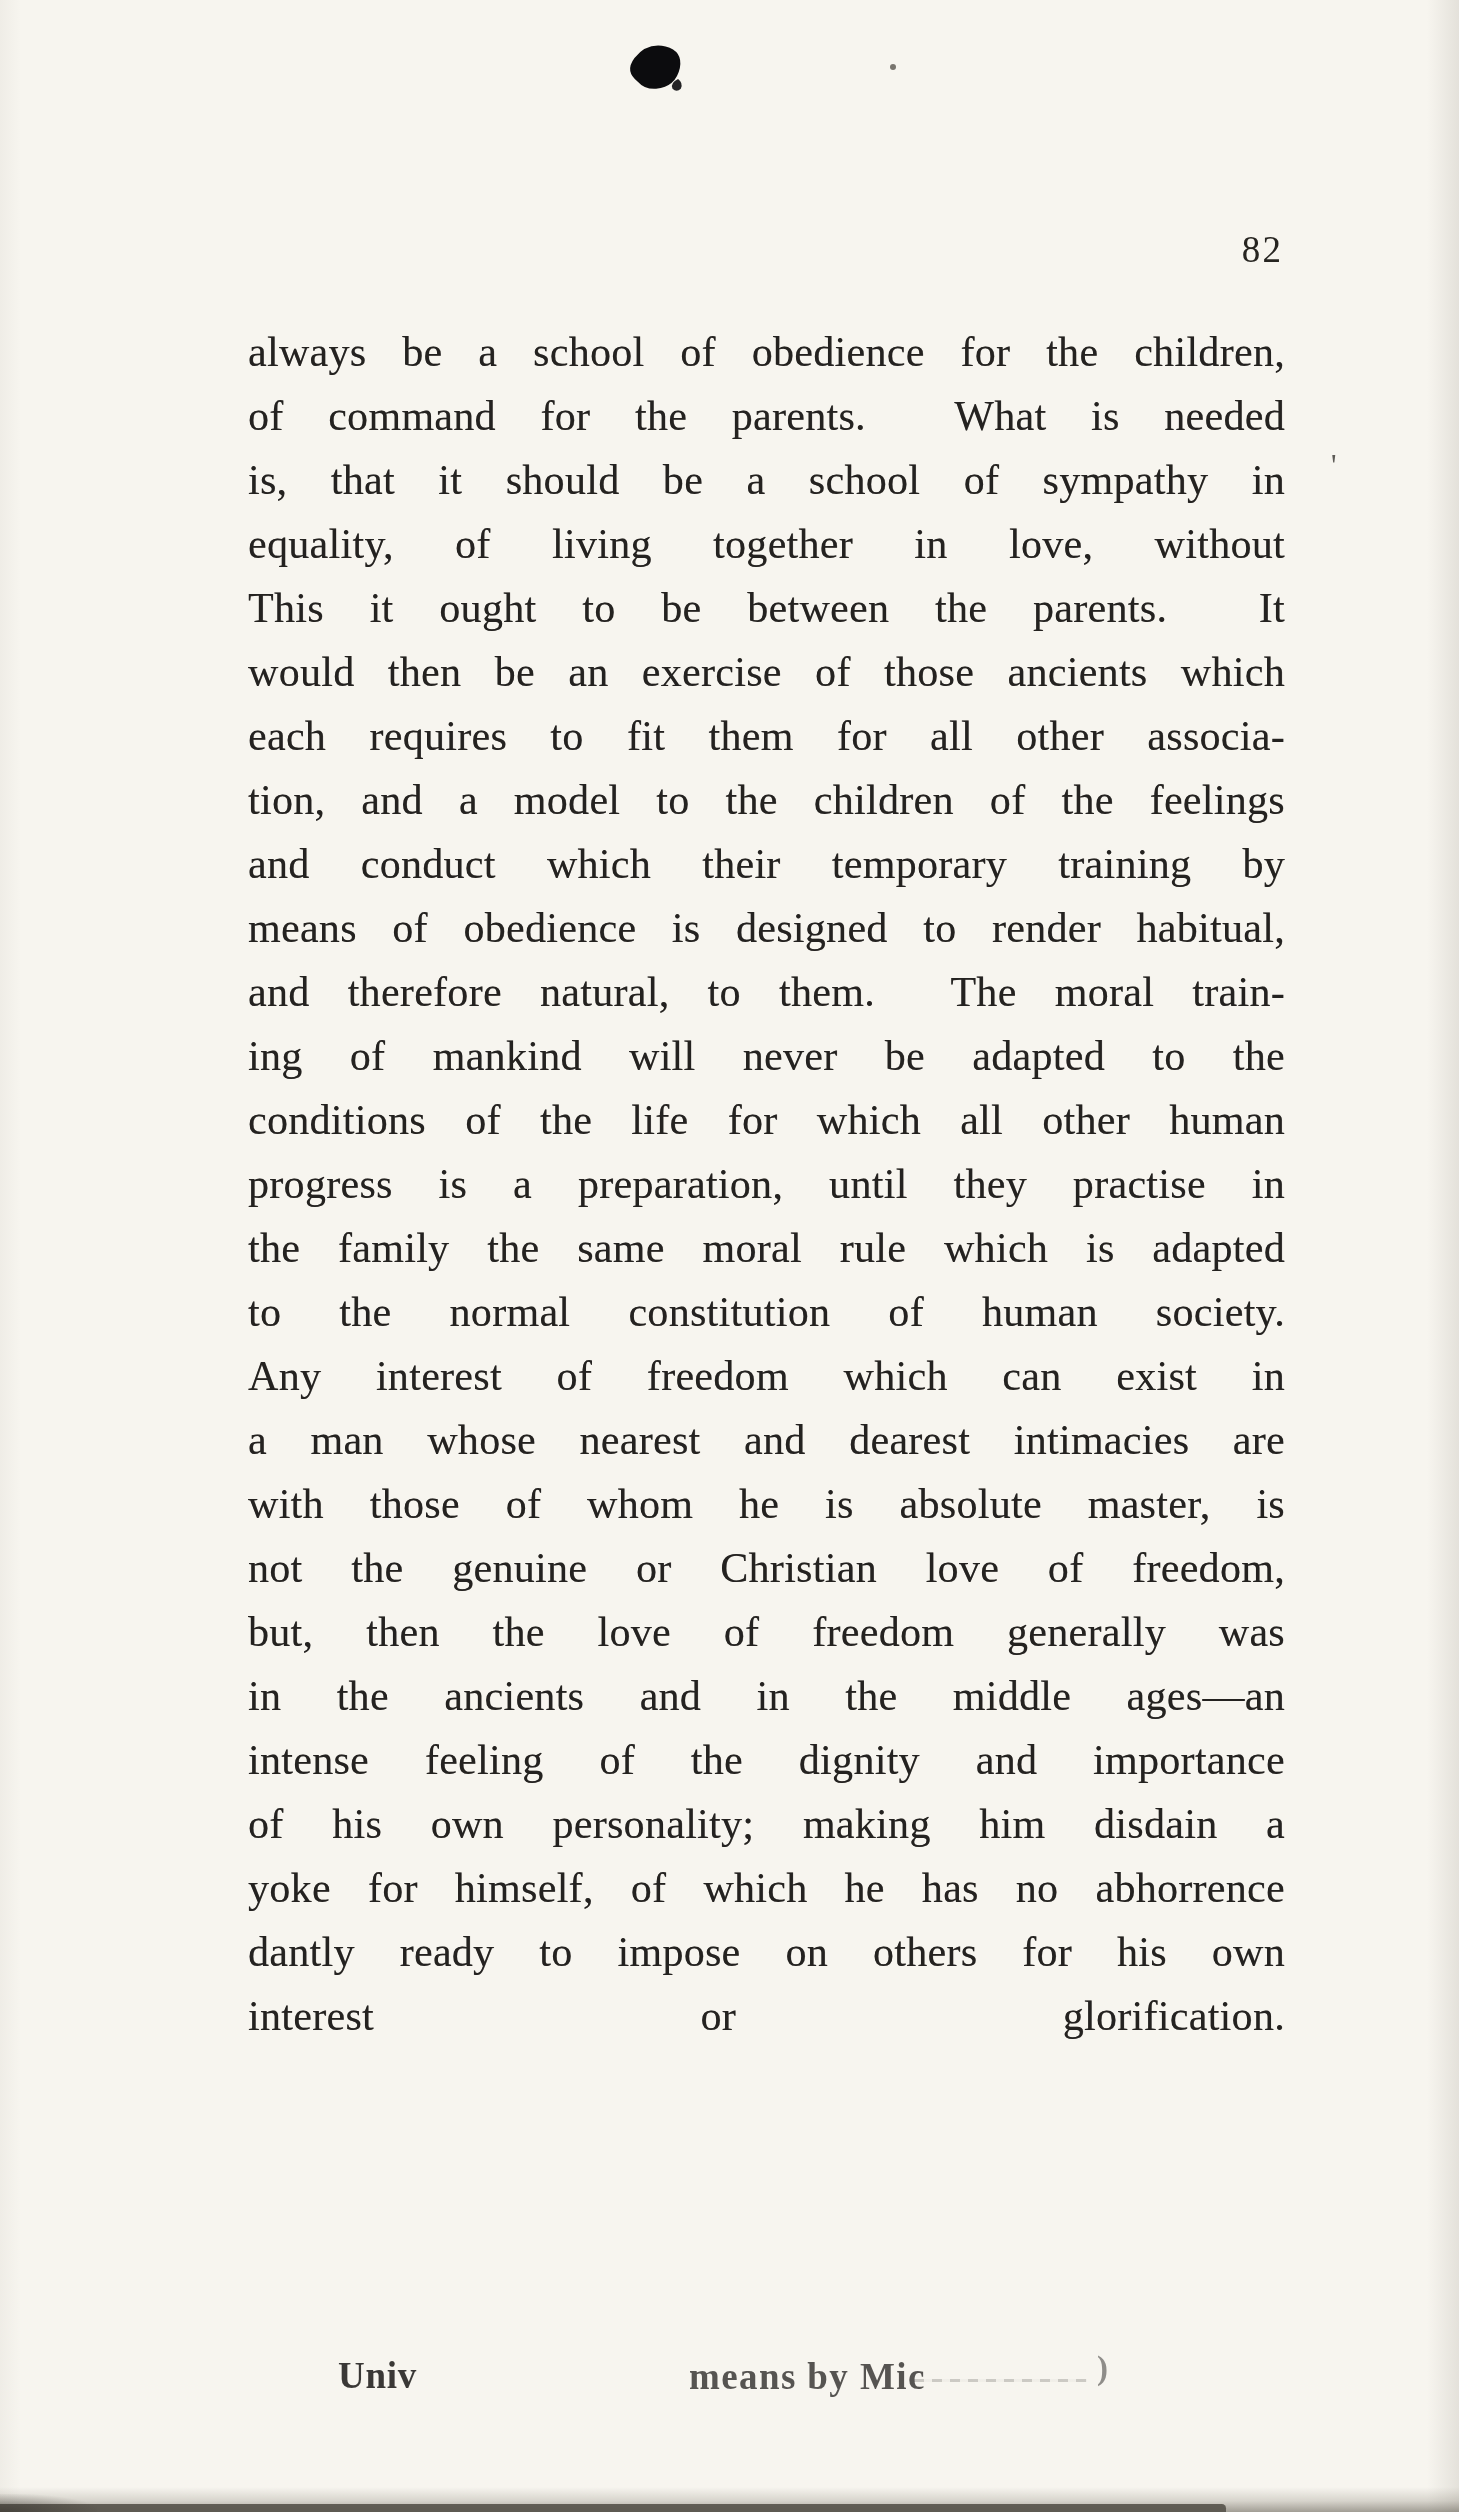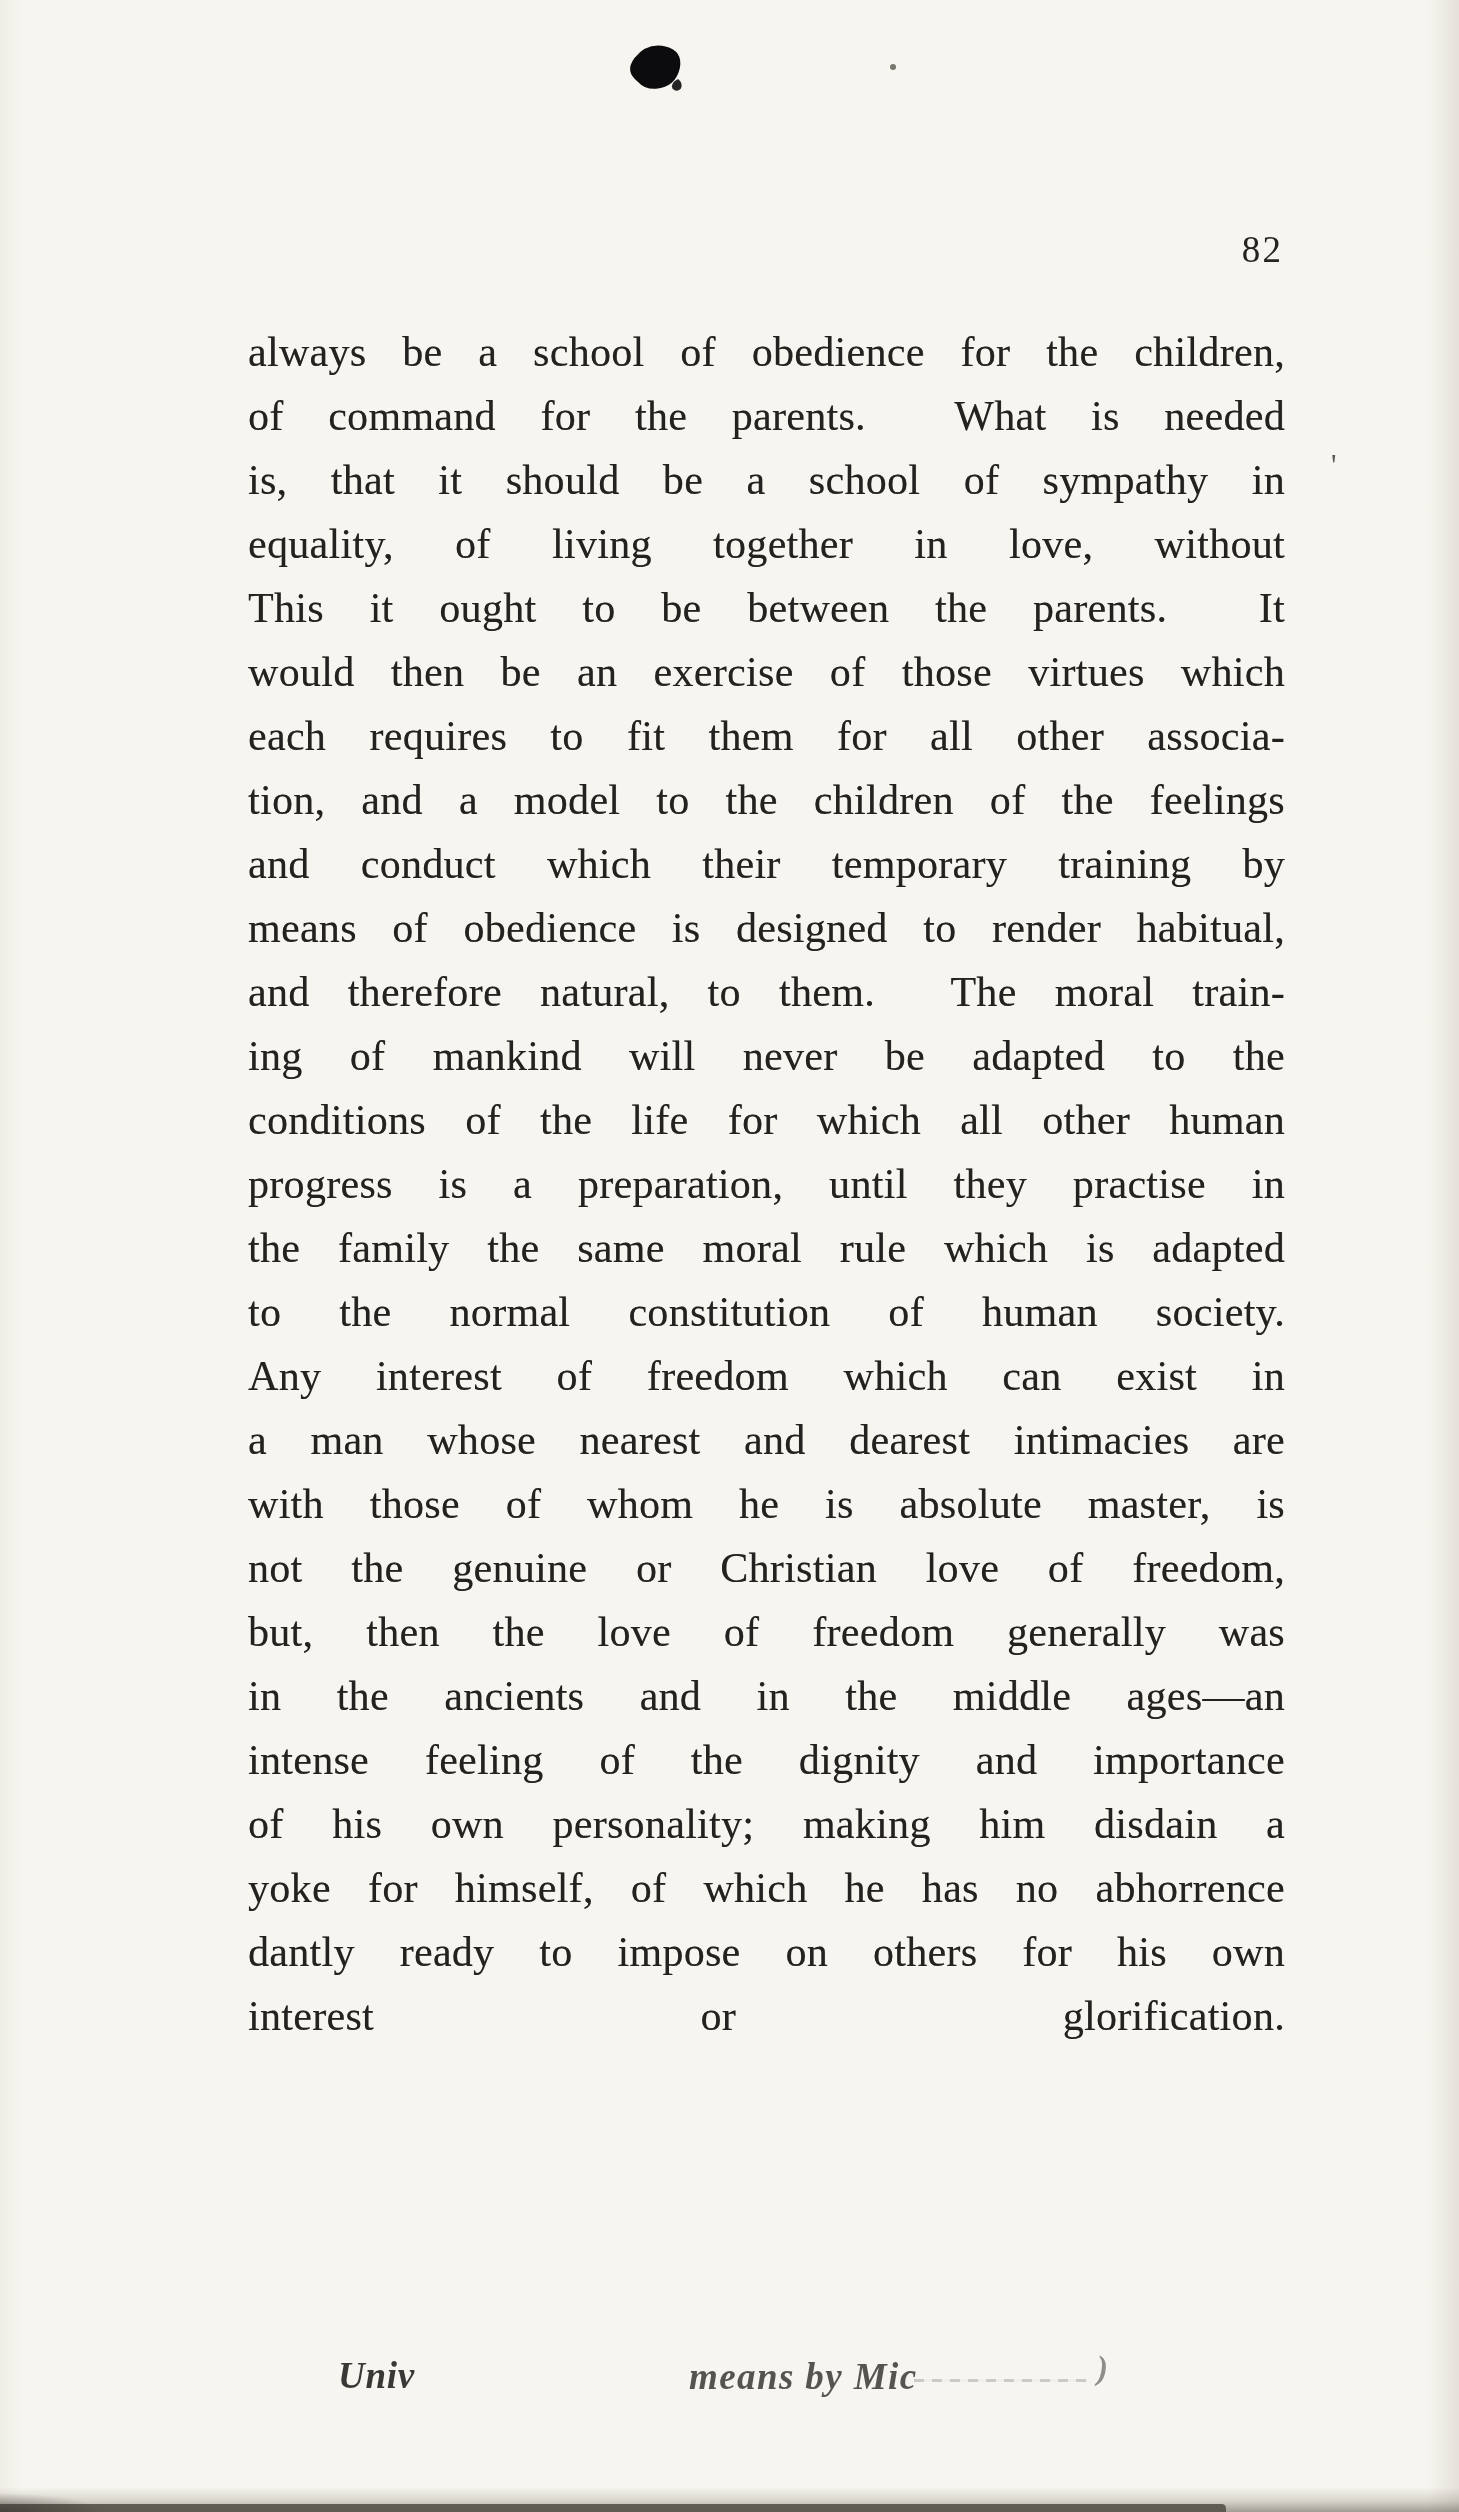--- a/index.html
+++ b/index.html
@@ -56,21 +56,20 @@
   
   .line::after { content: ""; display: inline-block; width: 100%; }
   .line { white-space: normal; height: 64px; overflow: hidden; }
 
   .footer {
     position: absolute;
     top: 2354px;
     left: 0;
     width: 100%;
     height: 55px;
-    font-style: italic;
     font-weight: bold;
     font-size: 37px;
     color: rgba(32,30,28,0.88);
   }
   .footer-left  { position: absolute; left: 338px; top: 0; letter-spacing: 0.7px; }
   .footer-center{ position: absolute; left: 689px; top: 1.4px; letter-spacing: 1.4px; opacity: 0.85; filter: blur(0.3px); }
   .footer-right { position: absolute; left: 1097px; top: -4.2px; opacity: 0.55; font-size: 33px; }
   .footer-squiggle {
     position: absolute; left: 914px; top: 25px; width: 173px; height: 2.8px;
     background: repeating-linear-gradient(to right, rgba(40,38,34,0.35) 0 9.7px, rgba(40,38,34,0.05) 9.7px 18px);
@@ -141,21 +140,21 @@
   <div class="page-number">82</div>
 
   <div class="stray-mark">'</div>
 
   <div class="textblock">
       <div class="line">always be a school of obedience for the children,</div>
       <div class="line">of command for the parents.&nbsp; What is needed</div>
       <div class="line">is, that it should be a school of sympathy in</div>
       <div class="line">equality, of living together in love, without</div>
       <div class="line">This it ought to be between the parents.&nbsp; It</div>
-      <div class="line">would then be an exercise of those virtues which</div>
+      <div class="line">would then be an exercise of those ancients which</div>
       <div class="line">each requires to fit them for all other associa-</div>
       <div class="line">tion, and a model to the children of the feelings</div>
       <div class="line">and conduct which their temporary training by</div>
       <div class="line">means of obedience is designed to render habitual,</div>
       <div class="line">and therefore natural, to them.&nbsp; The moral train-</div>
       <div class="line">ing of mankind will never be adapted to the</div>
       <div class="line">conditions of the life for which all other human</div>
       <div class="line">progress is a preparation, until they practise in</div>
       <div class="line">the family the same moral rule which is adapted</div>
       <div class="line">to the normal constitution of human society.</div>

